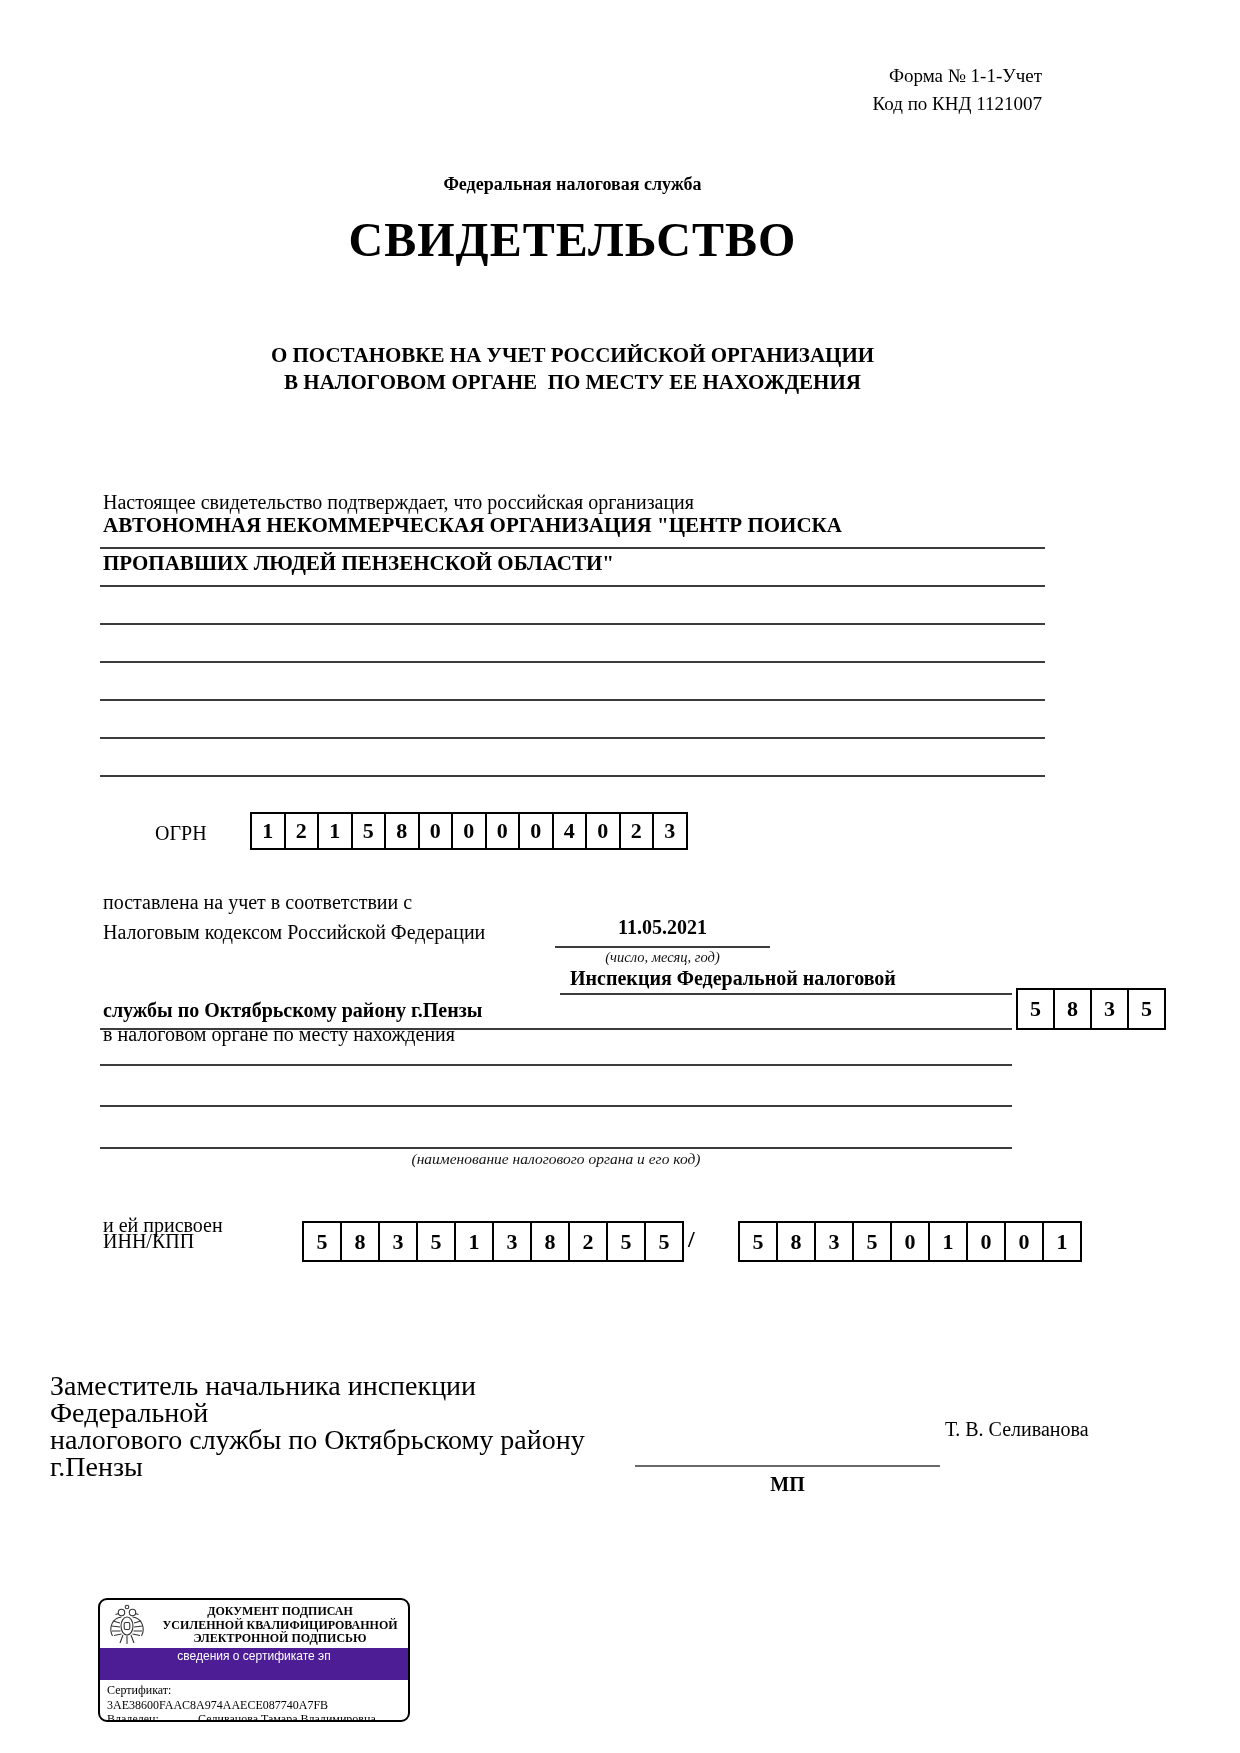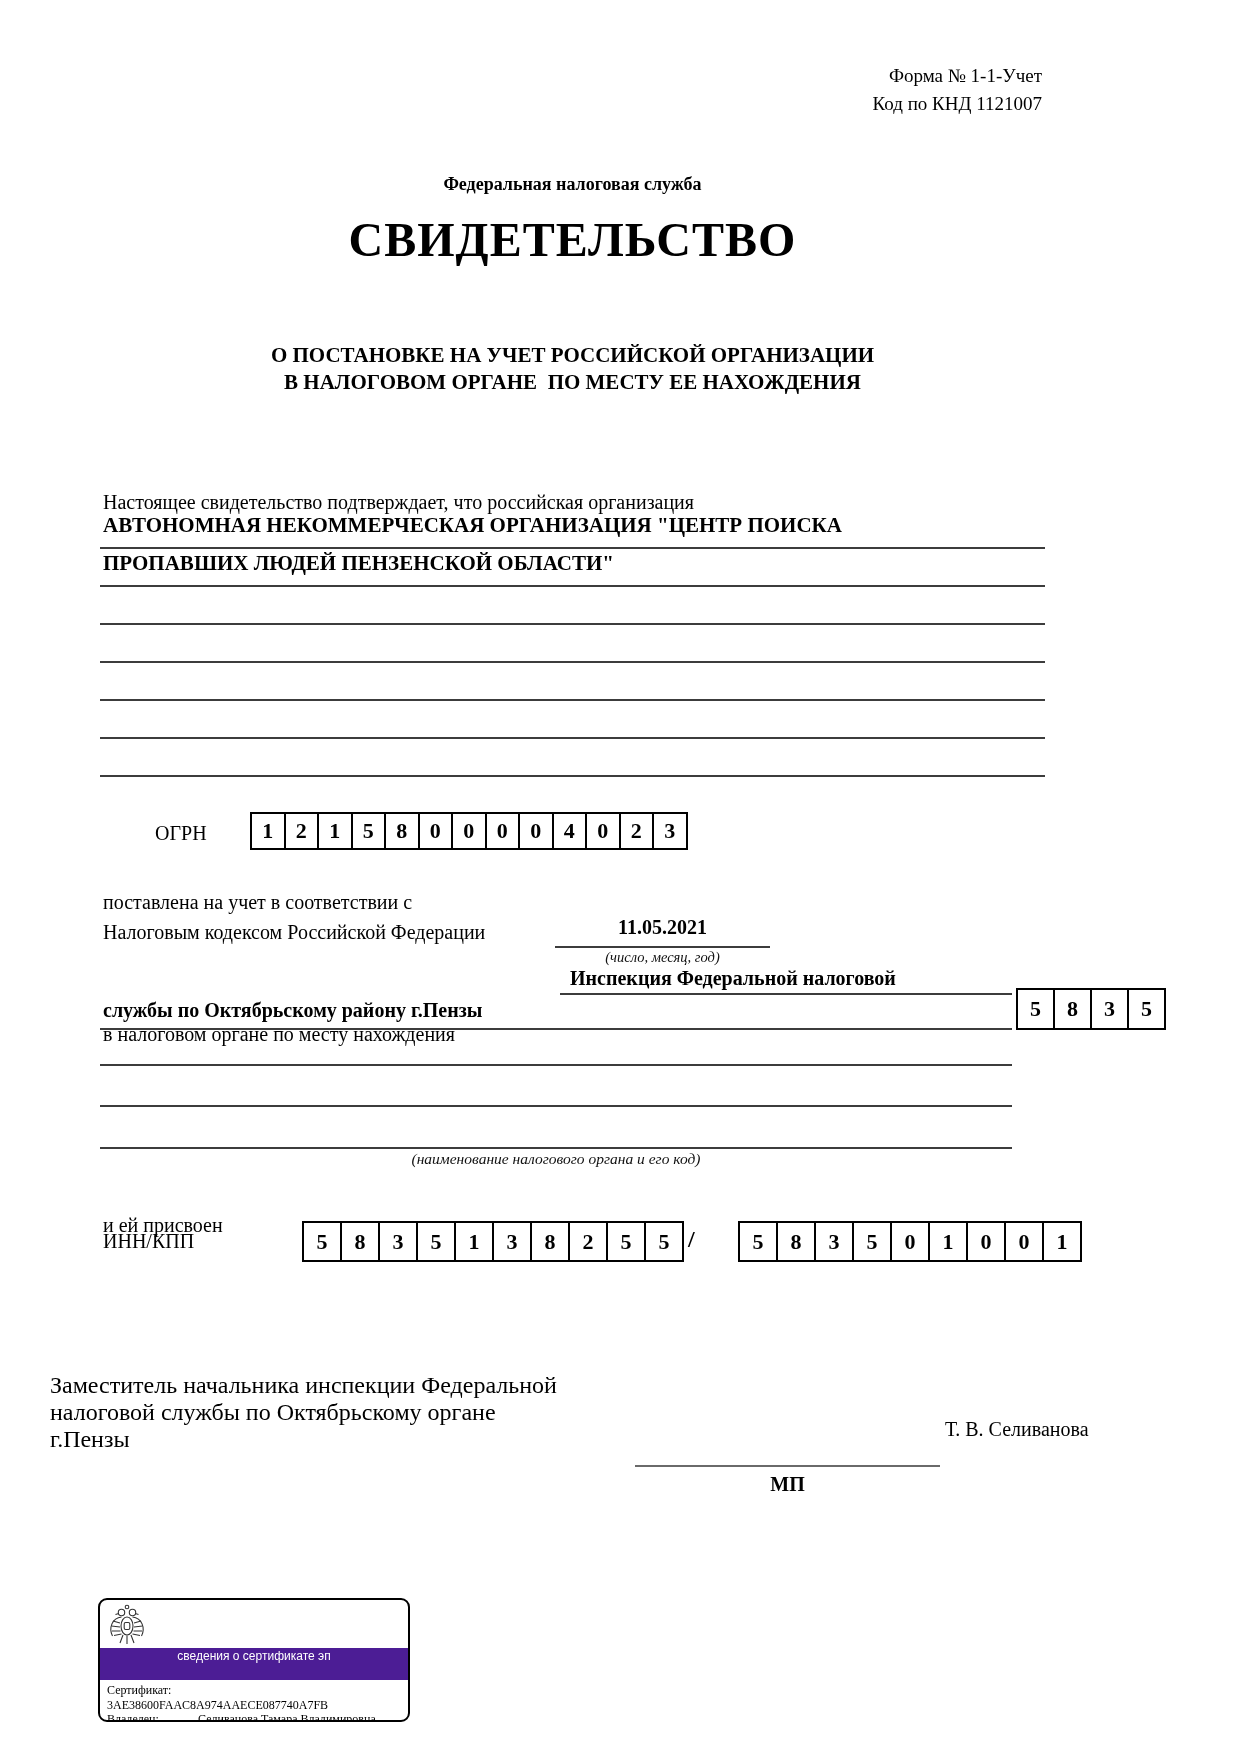--- a/index.html
+++ b/index.html
@@ -37,21 +37,21 @@
   .auth-code{left:1016px;top:988px;}
   .auth-code .cell{width:35px;height:38px;}
   .uline{border-bottom:2px solid #3c3c3c;left:100px;width:912px;height:0;}
   .auth-caption{left:100px;top:1150px;width:912px;text-align:center;}
   .assigned{left:103px;top:1188px;margin-top:26px;}
   .innkpp-label{left:103px;top:1230px;}
   .inn-row{left:302px;top:1221px;}
   .inn-row .cell,.kpp-row .cell{width:36px;height:37px;}
   .sep{left:688px;top:1226px;font-size:24px;font-weight:bold;}
   .kpp-row{left:738px;top:1221px;}
-  .signatory{left:50px;top:1372px;width:560px;font-size:24px;line-height:27px;}
+  .signatory{left:50px;top:1372px;width:560px;font-size:28px;line-height:27px;}
   .sign-name{left:945px;top:1418px;font-size:20px;}
   .sig-line{left:635px;top:1465px;width:305px;border-bottom:2px solid #6a6a6a;height:0;}
   .mp{left:635px;top:1473px;width:305px;text-align:center;font-size:20px;font-weight:bold;}
   .stamp{left:98px;top:1598px;width:312px;height:124px;border:2px solid #000;border-radius:9px;background:#fff;box-sizing:border-box;overflow:hidden;}
   .stamp-top{position:relative;height:48px;}
   .stamp-emblem{position:absolute;left:6px;top:3px;}
   .stamp-head{margin-left:52px;padding-top:5px;text-align:center;font-size:12px;font-weight:bold;line-height:13.5px;}
   .stamp-bar{height:32px;background:#4c1d95;color:#fff;text-align:center;font-family:"Liberation Sans","DejaVu Sans",sans-serif;font-size:12px;line-height:17px;}
   .stamp-details{padding:3px 7px 0 7px;font-size:12px;line-height:14.5px;}
   .stamp-details .lbl{display:inline-block;min-width:88px;}
@@ -145,21 +145,21 @@
       <span class="cell">5</span>
       <span class="cell">0</span>
       <span class="cell">1</span>
       <span class="cell">0</span>
       <span class="cell">0</span>
       <span class="cell">1</span>
     </div>
 
   <div class="abs signatory">
     <div>Заместитель начальника инспекции Федеральной</div>
-    <div>налоговой службы по Октябрьскому органе</div>
+    <div>налогового службы по Октябрьскому району</div>
     <div>г.Пензы</div>
   </div>
   <div class="abs sign-name">Т. В. Селиванова</div>
   <div class="abs sig-line"></div>
   <div class="abs mp">МП</div>
 
   <div class="abs stamp">
     <div class="stamp-top">
       <span class="stamp-emblem">
         <svg width="42" height="44" viewBox="0 0 42 44" fill="none" stroke="#333" stroke-width="1.1">
@@ -170,20 +170,25 @@
           <path d="M29.3 10.5 L32.5 11.5"></path>
           <ellipse cx="21" cy="23" rx="6" ry="9"></ellipse>
           <path d="M15.5 14 C6 15 2.5 25 6.5 33"></path>
           <path d="M26.5 14 C36 15 39.5 25 35.5 33"></path>
           <path d="M7 18 L14 20 M5.5 23 L14 24 M6 28 L14.5 28 M8 32.5 L15.5 31"></path>
           <path d="M35 18 L28 20 M36.5 23 L28 24 M36 28 L27.5 28 M34 32.5 L26.5 31"></path>
           <path d="M17 32 L14 40 M21 32.5 L21 41 M25 32 L28 40"></path>
           <rect x="18.2" y="19.5" width="5.6" height="7" rx="1.5"></rect>
         </svg>
       </span>
+      <div class="stamp-head">
+        <div>ДОКУМЕНТ ПОДПИСАН</div>
+        <div>УСИЛЕННОЙ КВАЛИФИЦИРОВАННОЙ</div>
+        <div>ЭЛЕКТРОННОЙ ПОДПИСЬЮ</div>
+      </div>
     </div>
     <div class="stamp-bar">сведения о сертификате эп</div>
     <div class="stamp-details">
       <div>
         <span class="lbl">Сертификат:</span>
         <span>3AE38600FAAC8A974AAECE087740A7FB</span>
       </div>
       <div>
         <span class="lbl">Владелец:</span>
         <span>Селиванова Тамара Владимировна</span>

